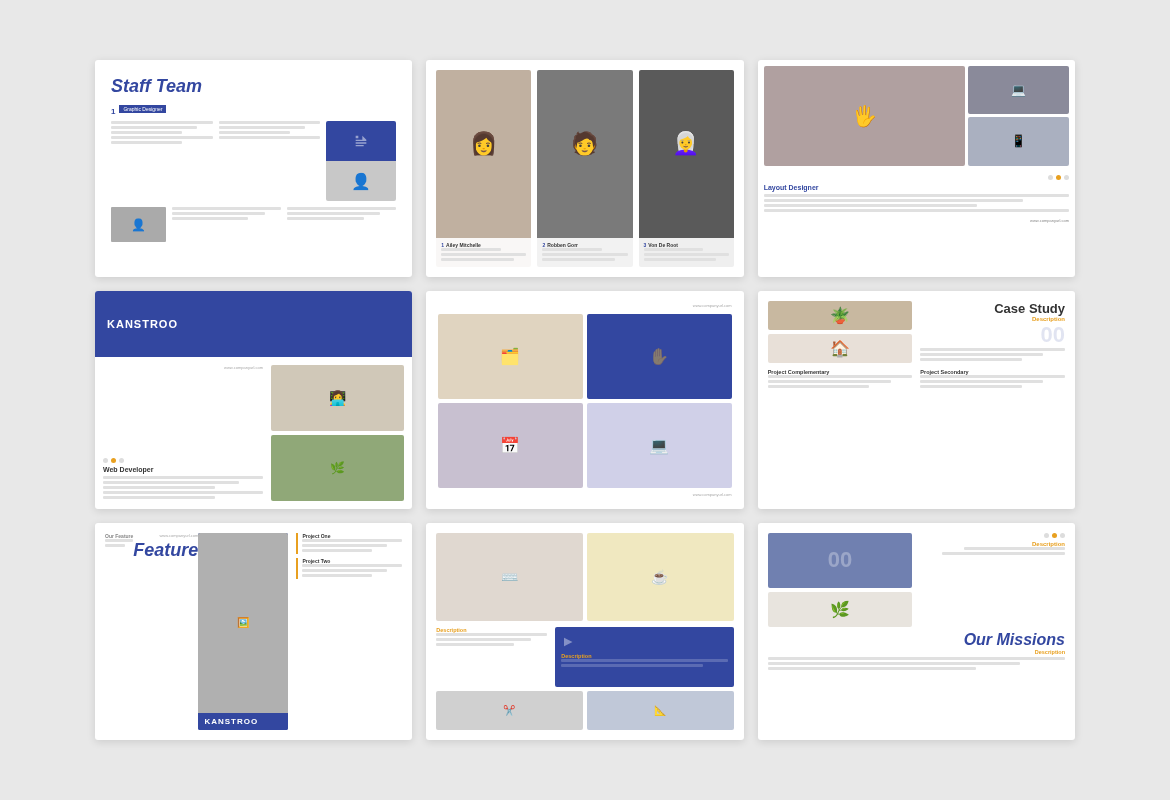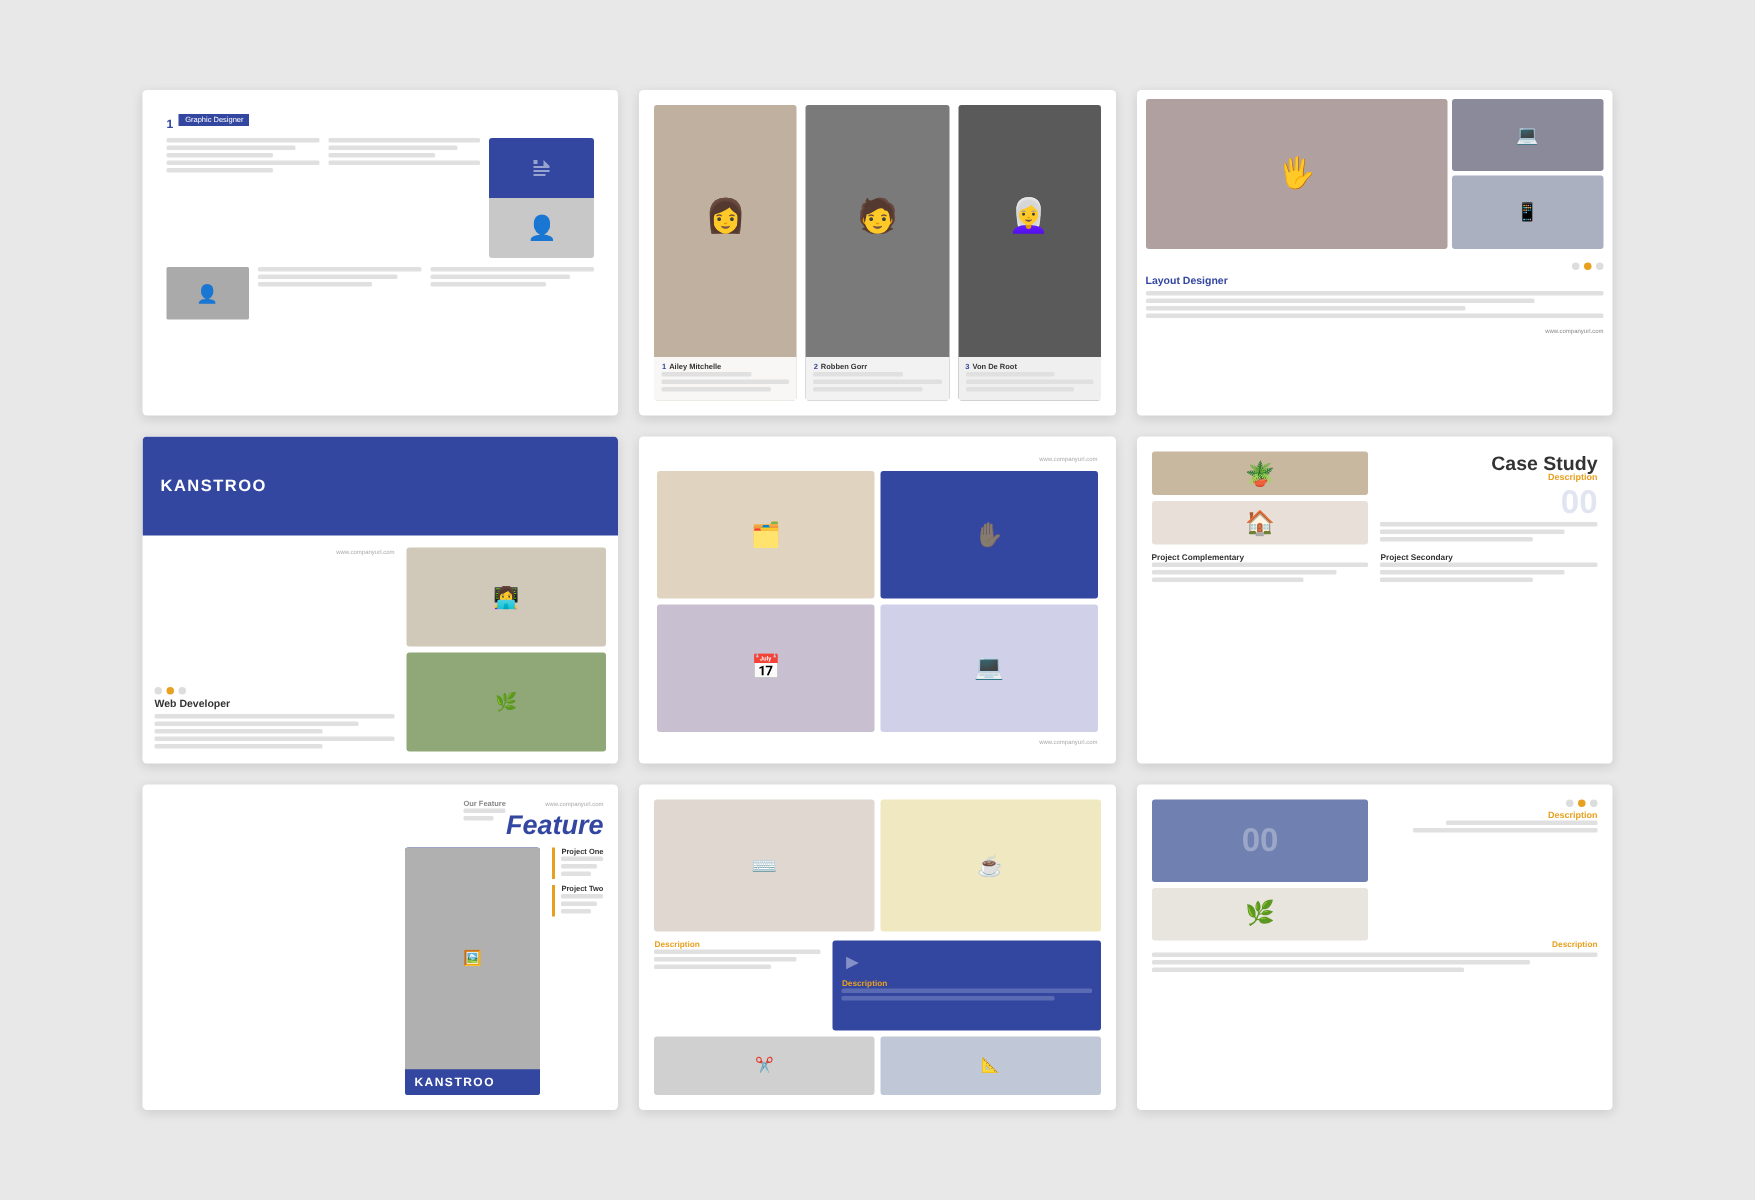--- a/index.html
+++ b/index.html
@@ -406,23 +406,22 @@
     }
     .slide-6 .project-block .proj-title {
       font-size: 5.5px;
       font-weight: bold;
       color: #333;
     }
 
     
     .slide-7 {
       display: flex;
-      flex-direction: column;
+      flex-direction: row;
       padding: 10px;
-      align-items: flex-end;
     }
     .slide-7 .header-row {
       display: flex;
       justify-content: space-between;
       align-items: flex-start;
       margin-bottom: 4px;
     }
     .slide-7 .our-feature {
       font-size: 5px;
       font-weight: bold;
@@ -637,20 +636,21 @@
     }
     .lorem.short { width: 70%; }
     .lorem.med { width: 85%; }
   </style>
 </head>
 <body>
 
 <div class="grid-container">
 
   <div class="slide slide-1">
+    <div class="title">Staff Team</div>
     <div style="display:flex; gap:4px; align-items:center; margin-bottom:4px;">
       <span style="font-size:8px; font-weight:bold; color:#3347a0;">1</span>
       <span class="role-badge">Graphic Designer</span>
     </div>
     <div class="content-area">
       <div class="text-cols">
         <div class="text-block">
           <span class="lorem"></span>
             <span class="lorem med"></span>
             <span class="lorem short"></span>
@@ -907,20 +907,21 @@
         <div class="dots">
           <div class="dot"></div>
           <div class="dot active"></div>
           <div class="dot"></div>
         </div>
         <div class="desc-label">Description</div>
         <span class="lorem short" style="display:block;"></span>
           <span class="lorem med" style="display:block;"></span>
       </div>
     </div>
+    <div class="missions-title">Our Missions</div>
     <div class="missions-sub-label">Description</div>
     <div class="missions-desc">
       <span class="lorem"></span>
         <span class="lorem med"></span>
         <span class="lorem short"></span>
     </div>
   </div>
 
 </div>
 

